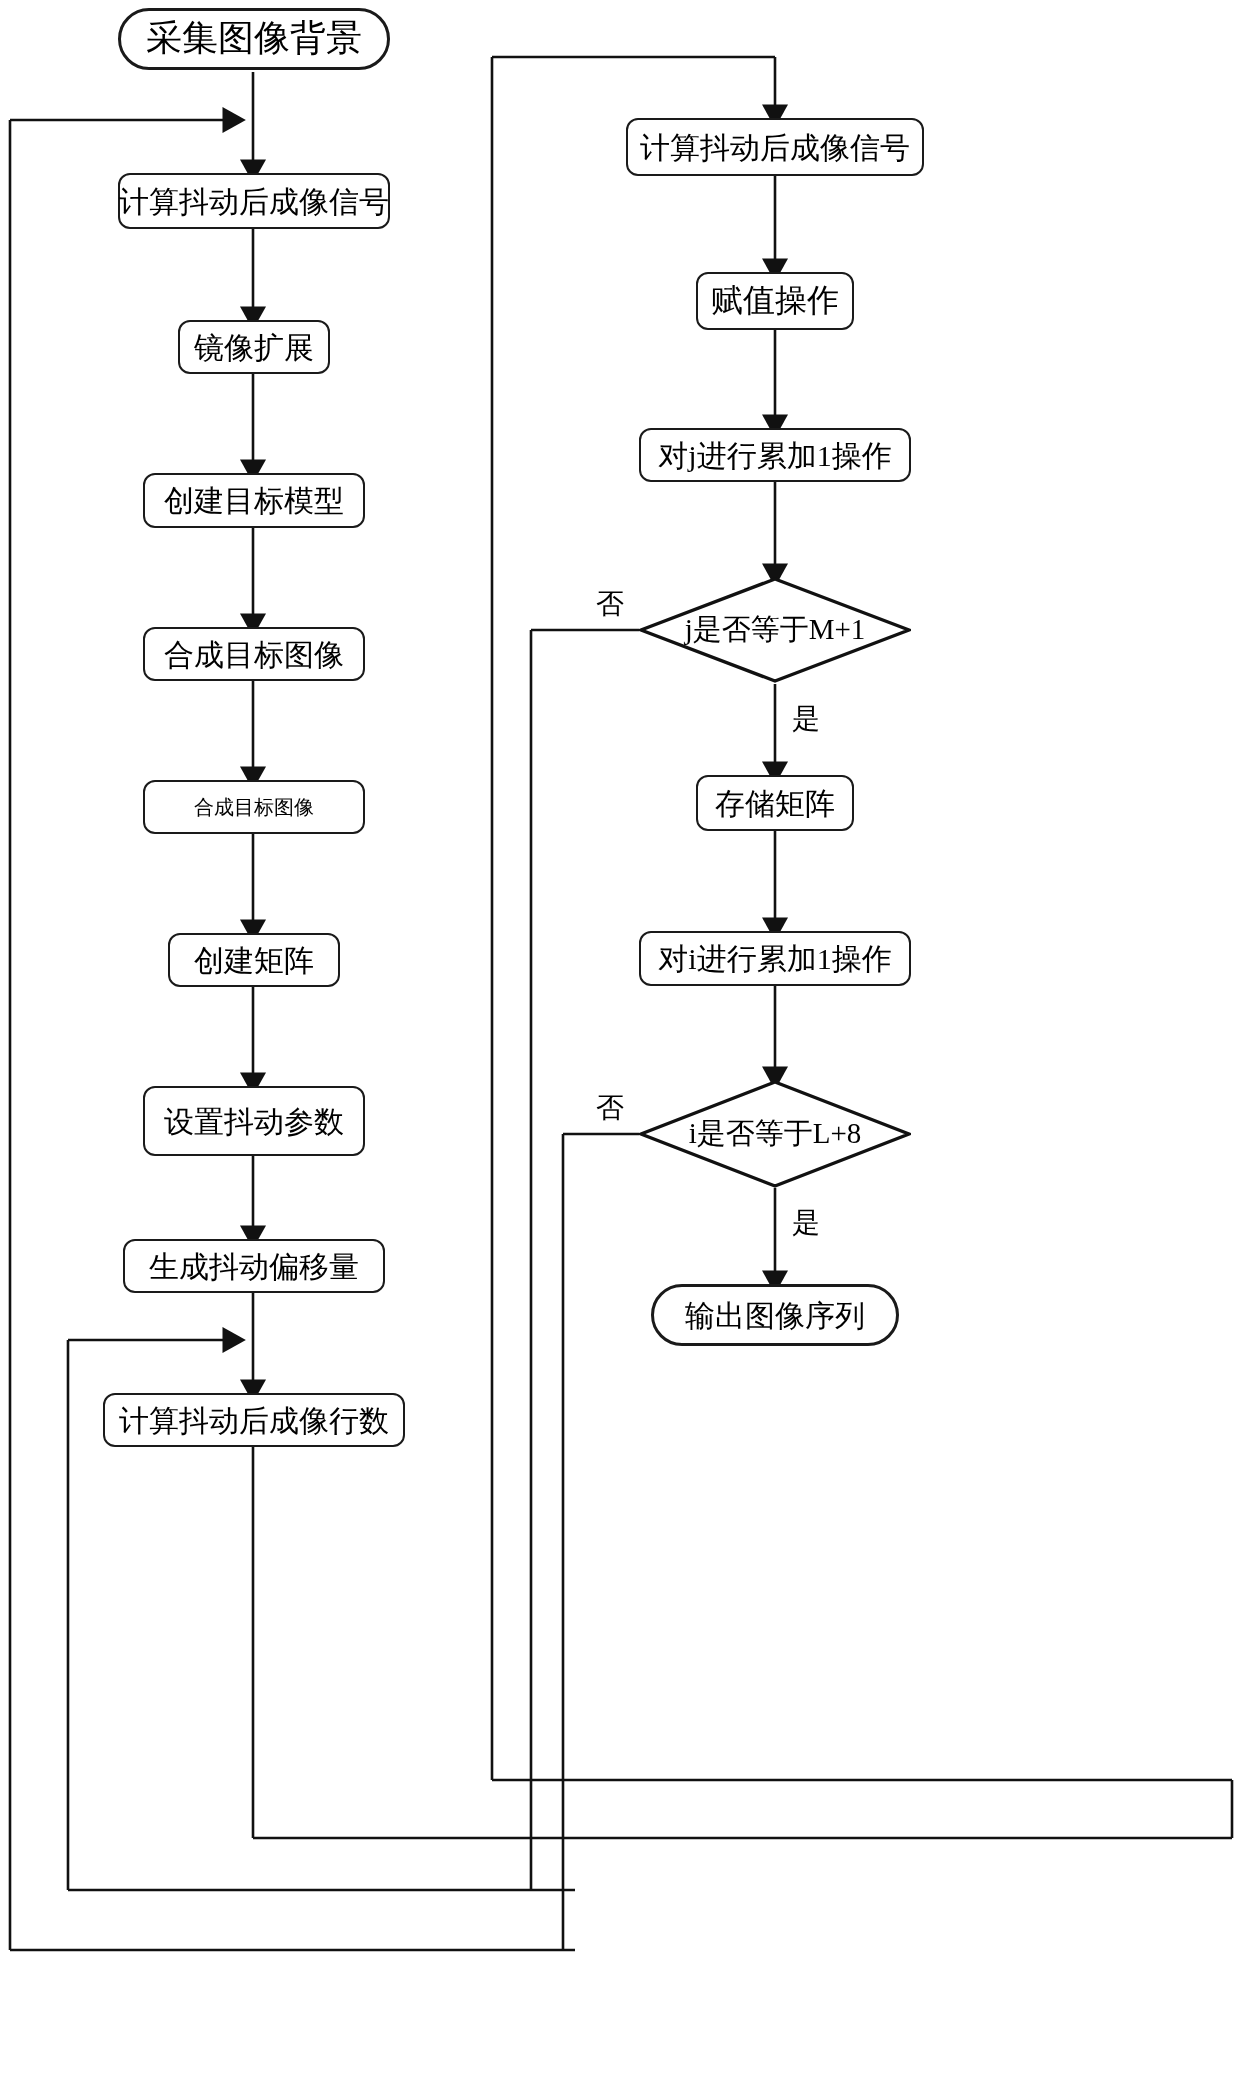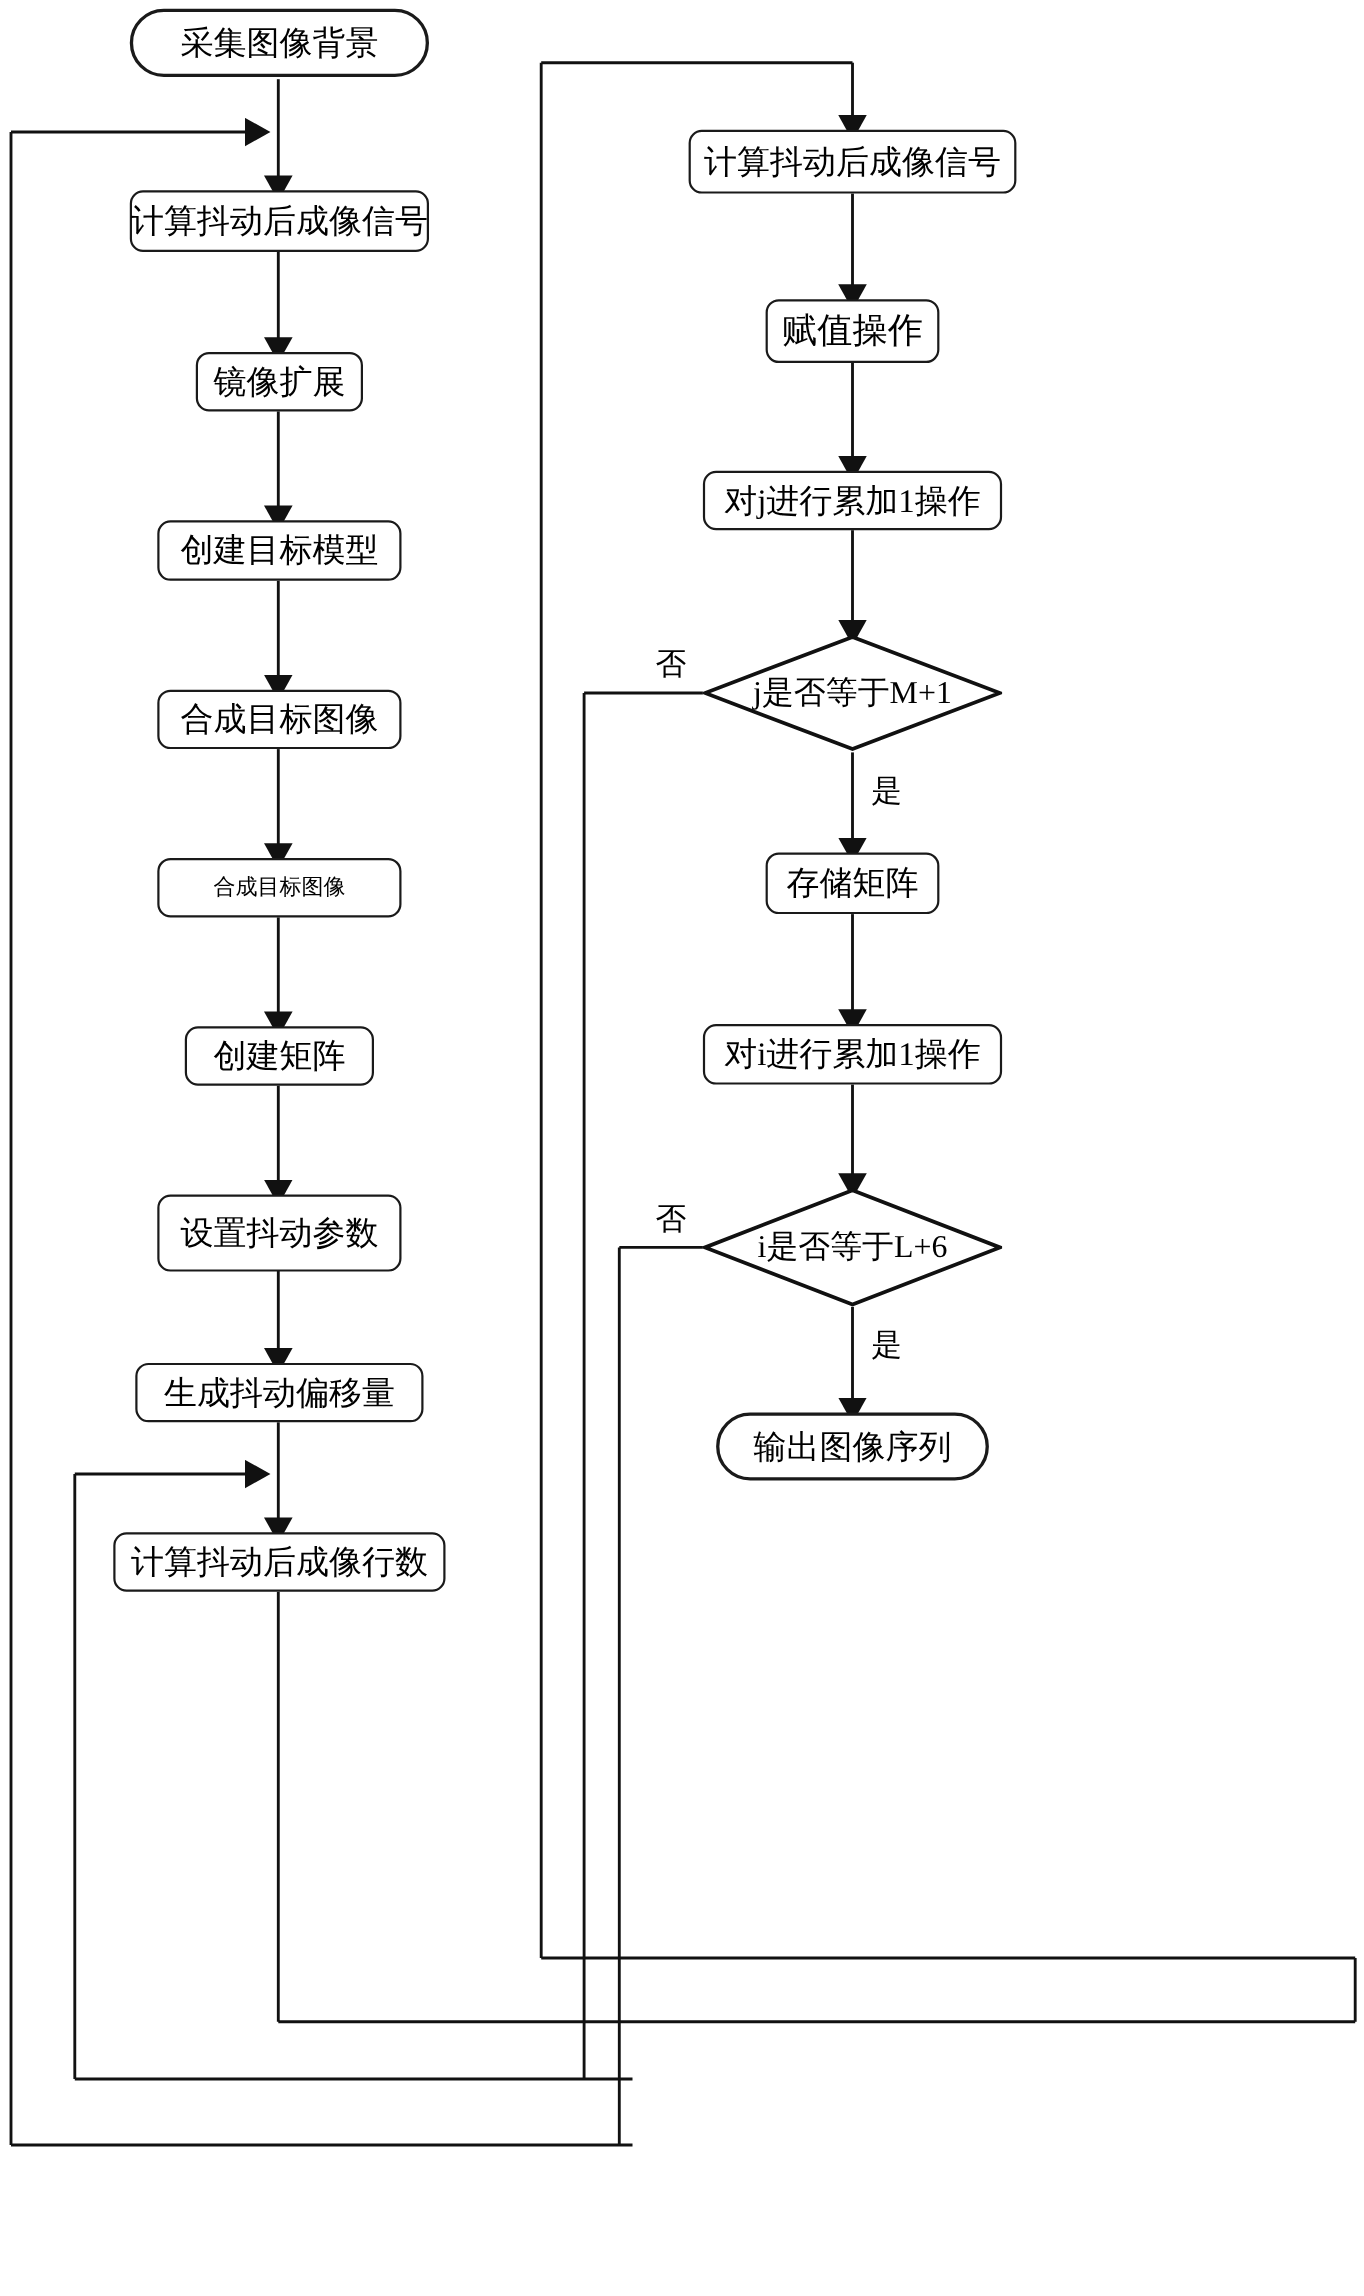--- a/index.html
+++ b/index.html
@@ -108,21 +108,21 @@
 
       <path d="M775,986 L775,1080" marker-end="url(#ah)"></path>
 
       <path d="M639,1134 L563,1134"></path>
       <path d="M563,1134 L563,1950"></path>
 
       <path d="M775,1188 L775,1284" marker-end="url(#ah)"></path>
     </g>
   </svg>
 
-  <div class="node term" style="left:118px;top:8px;width:272px;height:62px;font-size:30px;">
+  <div class="node term" style="left:118px;top:8px;width:272px;height:62px;font-size:36px;">
     <span class="txt">采集图像背景</span>
   </div>
 
   <div class="node proc" style="left:118px;top:173px;width:272px;height:56px;font-size:30px;">
     <span class="txt">计算抖动后成像信号</span>
   </div>
 
   <div class="node proc" style="left:178px;top:320px;width:152px;height:54px;font-size:30px;">
     <span class="txt">镜像扩展</span>
   </div>
@@ -185,21 +185,21 @@
   </div>
 
   <div class="node proc" style="left:639px;top:931px;width:272px;height:55px;font-size:30px;">
     <span class="txt">对i进行累加1操作</span>
   </div>
 
   <div class="diamond" style="left:639px;top:1080px;width:272px;height:108px;font-size:29px;">
     <svg class="dshape" viewBox="0 0 272 108" preserveAspectRatio="none">
       <polygon points="136,2 270,54 136,106 2,54" fill="#ffffff" stroke="#111111" stroke-width="3.4"></polygon>
     </svg>
-    <span class="txt">i是否等于L+6</span>
+    <span class="txt">i是否等于L+8</span>
   </div>
   <div class="edgelabel" style="left:596px;top:1089px;font-size:28px;">
     <span>否</span>
   </div>
   <div class="edgelabel" style="left:792px;top:1204px;font-size:28px;">
     <span>是</span>
   </div>
 
   <div class="node term" style="left:651px;top:1284px;width:248px;height:62px;font-size:30px;">
     <span class="txt">输出图像序列</span>

